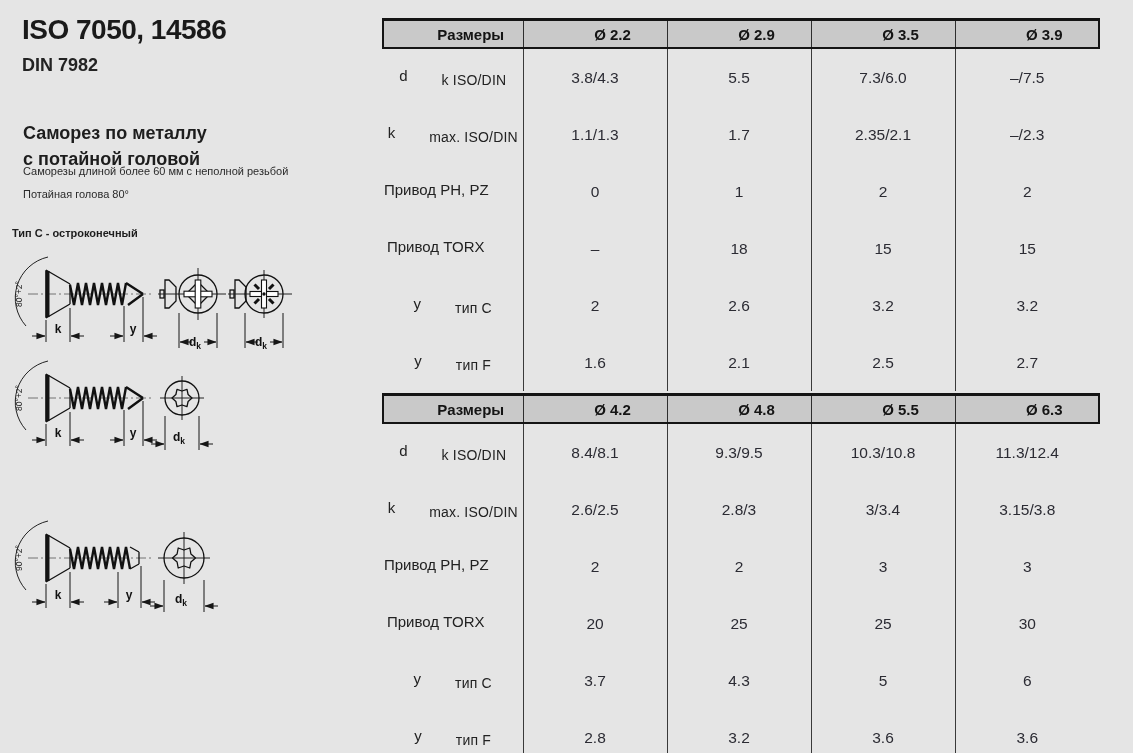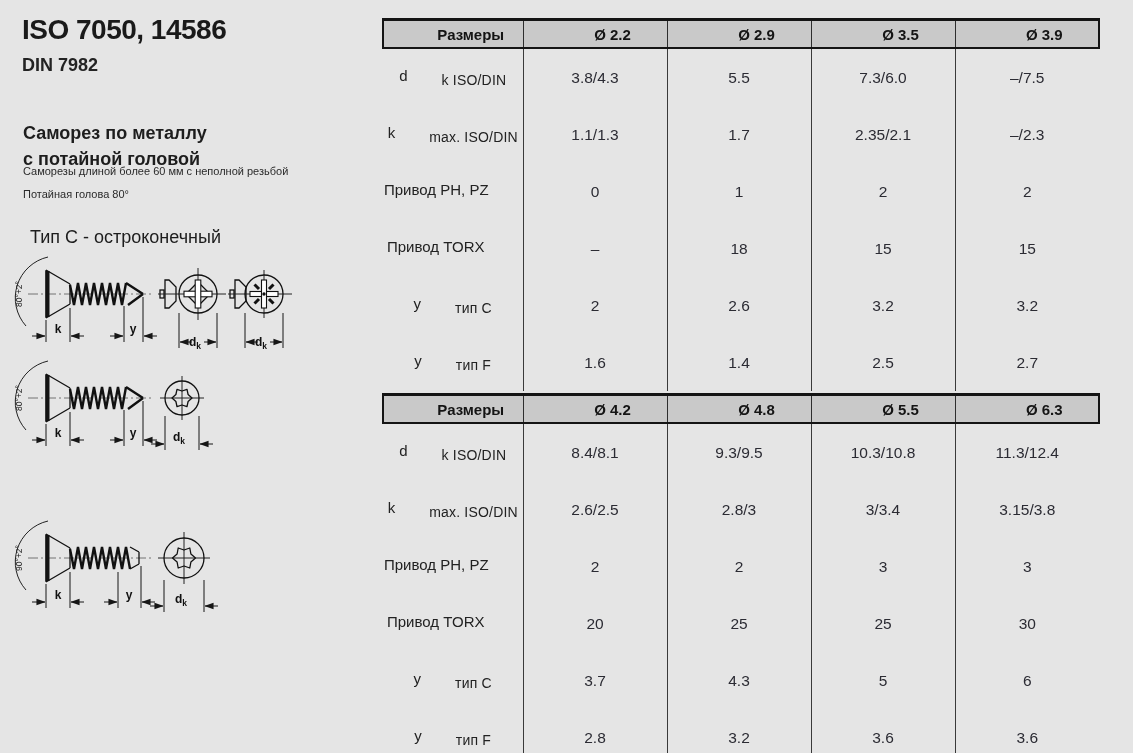--- a/index.html
+++ b/index.html
@@ -4,21 +4,21 @@
 <style>
   html,body{margin:0;padding:0;background:#fff;}
   #page{position:relative;width:1133px;height:753px;background:#e5e5e5;overflow:hidden;
         font-family:"Liberation Sans","DejaVu Sans",sans-serif;color:#1b1b1f;}
 
   
   .doc-title{position:absolute;left:22px;top:14px;font-size:28px;font-weight:700;letter-spacing:-0.5px;color:#1a1a1a;}
   .doc-subtitle{position:absolute;left:22px;top:55px;font-size:18px;font-weight:700;color:#232323;}
   .doc-heading{position:absolute;left:23px;top:103px;font-size:18px;font-weight:700;line-height:26px;color:#1d1d1d;margin-top:17px;}
   .doc-desc{position:absolute;left:23px;top:160px;font-size:11px;line-height:23px;color:#2a2a2a;}
-  .type-label{position:absolute;left:30px;font-size:18px;font-weight:400;color:#1d1d1d;}
+  .type-label{position:absolute;left:12px;font-size:11px;font-weight:700;color:#1d1d1d;}
   .type-c{top:227px;}
   .type-f{top:486px;}
 
   
   .drawing{position:absolute;left:12px;}
   .drawing text{font-family:"Liberation Sans","DejaVu Sans",sans-serif;}
   .dimtxt{font-size:12px;font-weight:700;fill:#111;}
   .subtxt{font-size:8.5px;font-weight:700;fill:#111;}
   .angletxt{font-size:8.5px;fill:#222;}
   .thin{stroke:#222;stroke-width:1;fill:none;}
@@ -210,21 +210,21 @@
       <tr>
         <td class="lbl"><span class="lm">y</span><sub>тип C</sub></td>
         <td>2</td>
         <td>2.6</td>
         <td>3.2</td>
         <td>3.2</td>
       </tr>
       <tr>
         <td class="lbl"><span class="lm">y</span><sub>тип F</sub></td>
         <td>1.6</td>
-        <td>1.4</td>
+        <td>2.1</td>
         <td>2.5</td>
         <td>2.7</td>
       </tr>
     </tbody>
   </table>
 
   <table class="dim-table t2">
     <colgroup>
         <col class="c0">
         <col class="cv">

